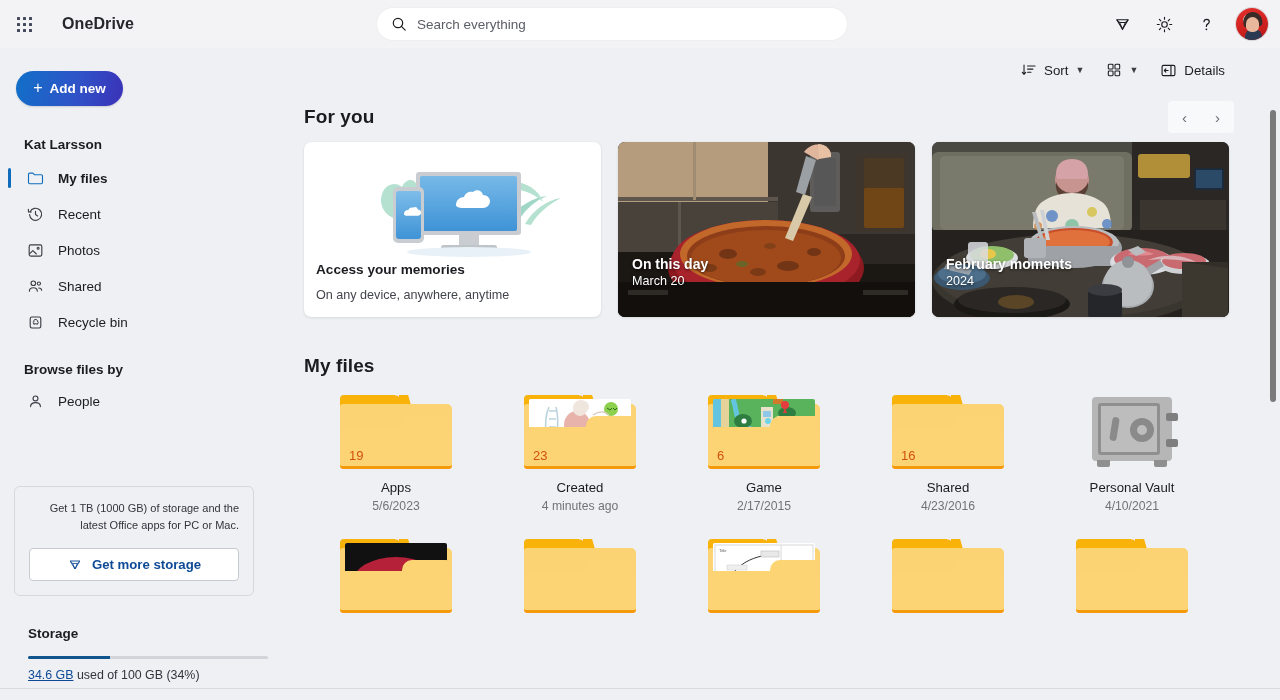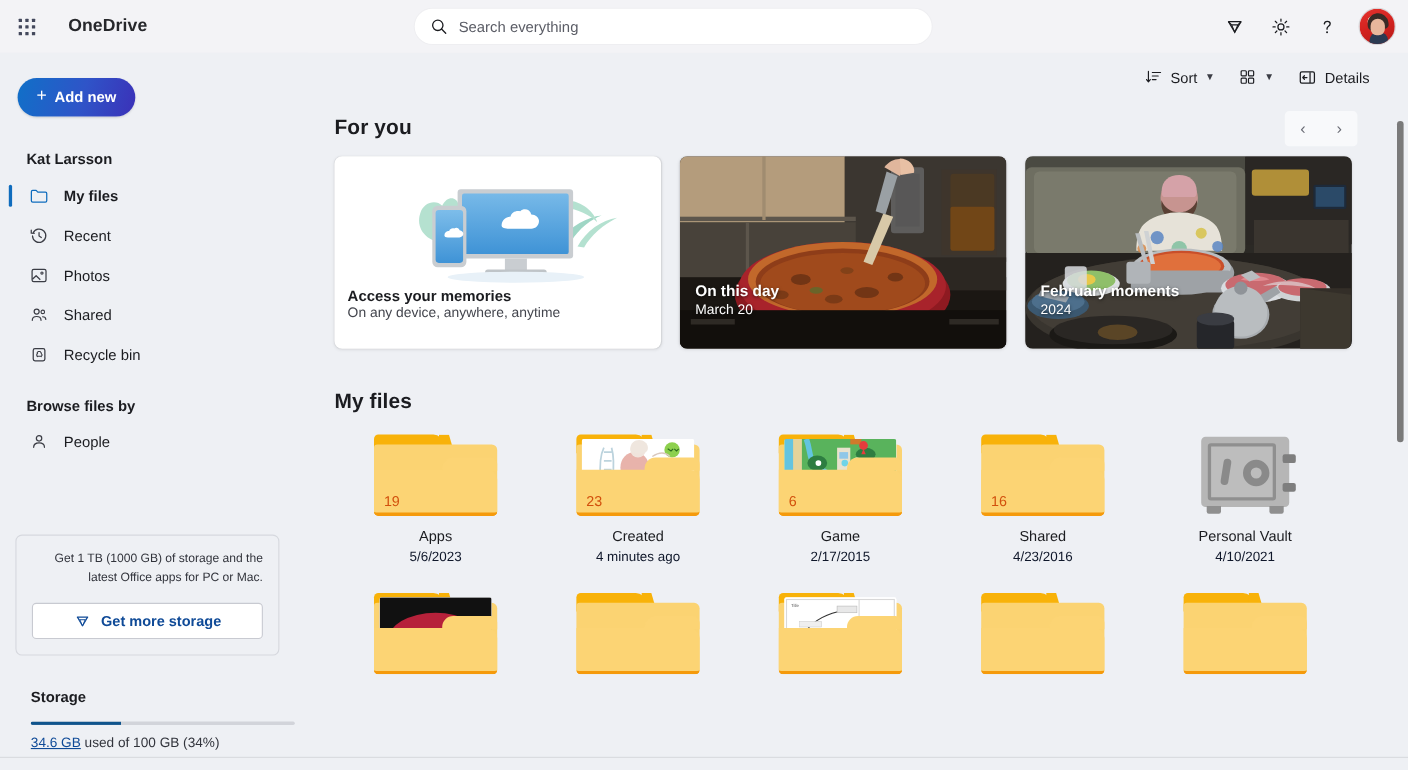--- a/index.html
+++ b/index.html
@@ -150,21 +150,21 @@
     color: #0f4a97; text-decoration: underline; cursor: pointer;
   }
 
   
   .main {
     flex: 1; height: 652px; position: relative;
     overflow: hidden;
   }
   .cmdbar {
     height: 44px; display: flex; align-items: center;
-    justify-content: flex-end; padding-right: 26px; gap: 4px;
+    justify-content: flex-end; padding-right: 46px; gap: 4px;
   }
   .cmd {
     height: 32px; border-radius: 4px; padding: 0 9px;
     display: flex; align-items: center; gap: 7px; cursor: pointer;
     color: #1b1c20; font-size: 13.3px;
   }
   .chev { font-size: 9px; color: #3b3d45; }
 
   .content { padding-left: 24px; padding-right: 24px; }
   .sect-title {
@@ -185,21 +185,21 @@
   .cards { display: flex; gap: 17px; }
   .card {
     width: 297px; height: 175px; border-radius: 7px; overflow: hidden;
     position: relative; cursor: pointer;
     box-shadow: 0 1px 3px rgba(0,0,0,.09), 0 0 1px rgba(0,0,0,.08);
   }
   .card-white { background: #fff; }
   .illo { height: 120px; position: relative; }
   .card-caption { padding: 0 12px; }
   .card-title { font-size: 13.6px; font-weight: 600; color: #1b1c20; }
-  .card-sub { font-size: 12.6px; color: #43454d; margin-top: 0; }
+  .card-sub { font-size: 12.6px; color: #43454d; margin-top: 11px; }
   .photo-label {
     position: absolute; left: 14px; bottom: 29px; z-index: 4;
     text-shadow: 0 1px 3px rgba(0,0,0,.65);
   }
   .photo-label .t { color: #fff; font-size: 14px; font-weight: 700; }
   .photo-label .s { color: #fff; font-size: 12.6px; margin-top: 2px; }
 
   
   .files {
     display: grid; grid-template-columns: repeat(5, 184px);
@@ -265,21 +265,21 @@
   .vault .h1 { top: 18px; } .vault .h2 { top: 44px; }
   .vault .foot {
     position:absolute; bottom: 2px; width: 13px; height: 7px; background:#8f8f8f; border-radius:0 0 2px 2px;
   }
   .vault .f1 { left: 21px; } .vault .f2 { right: 21px; }
 
   .file-name {
     margin-top: 11px; font-size: 13.2px; color: #1b1c20; text-align: center;
   }
   .file-date {
-    margin-top: 4px; font-size: 12.2px; color: #0f172a; text-align: right;
+    margin-top: 4px; font-size: 12.2px; color: #737373; text-align: right;
   }
 
   
   .scrollbar {
     position: absolute; right: 4px; top: 62px; width: 6px; height: 560px;
   }
   .scrollbar .thumbbar {
     width: 6px; height: 292px; background: #7a7a7a; border-radius: 3px;
     position: absolute; top: 0; cursor: pointer;
   }

